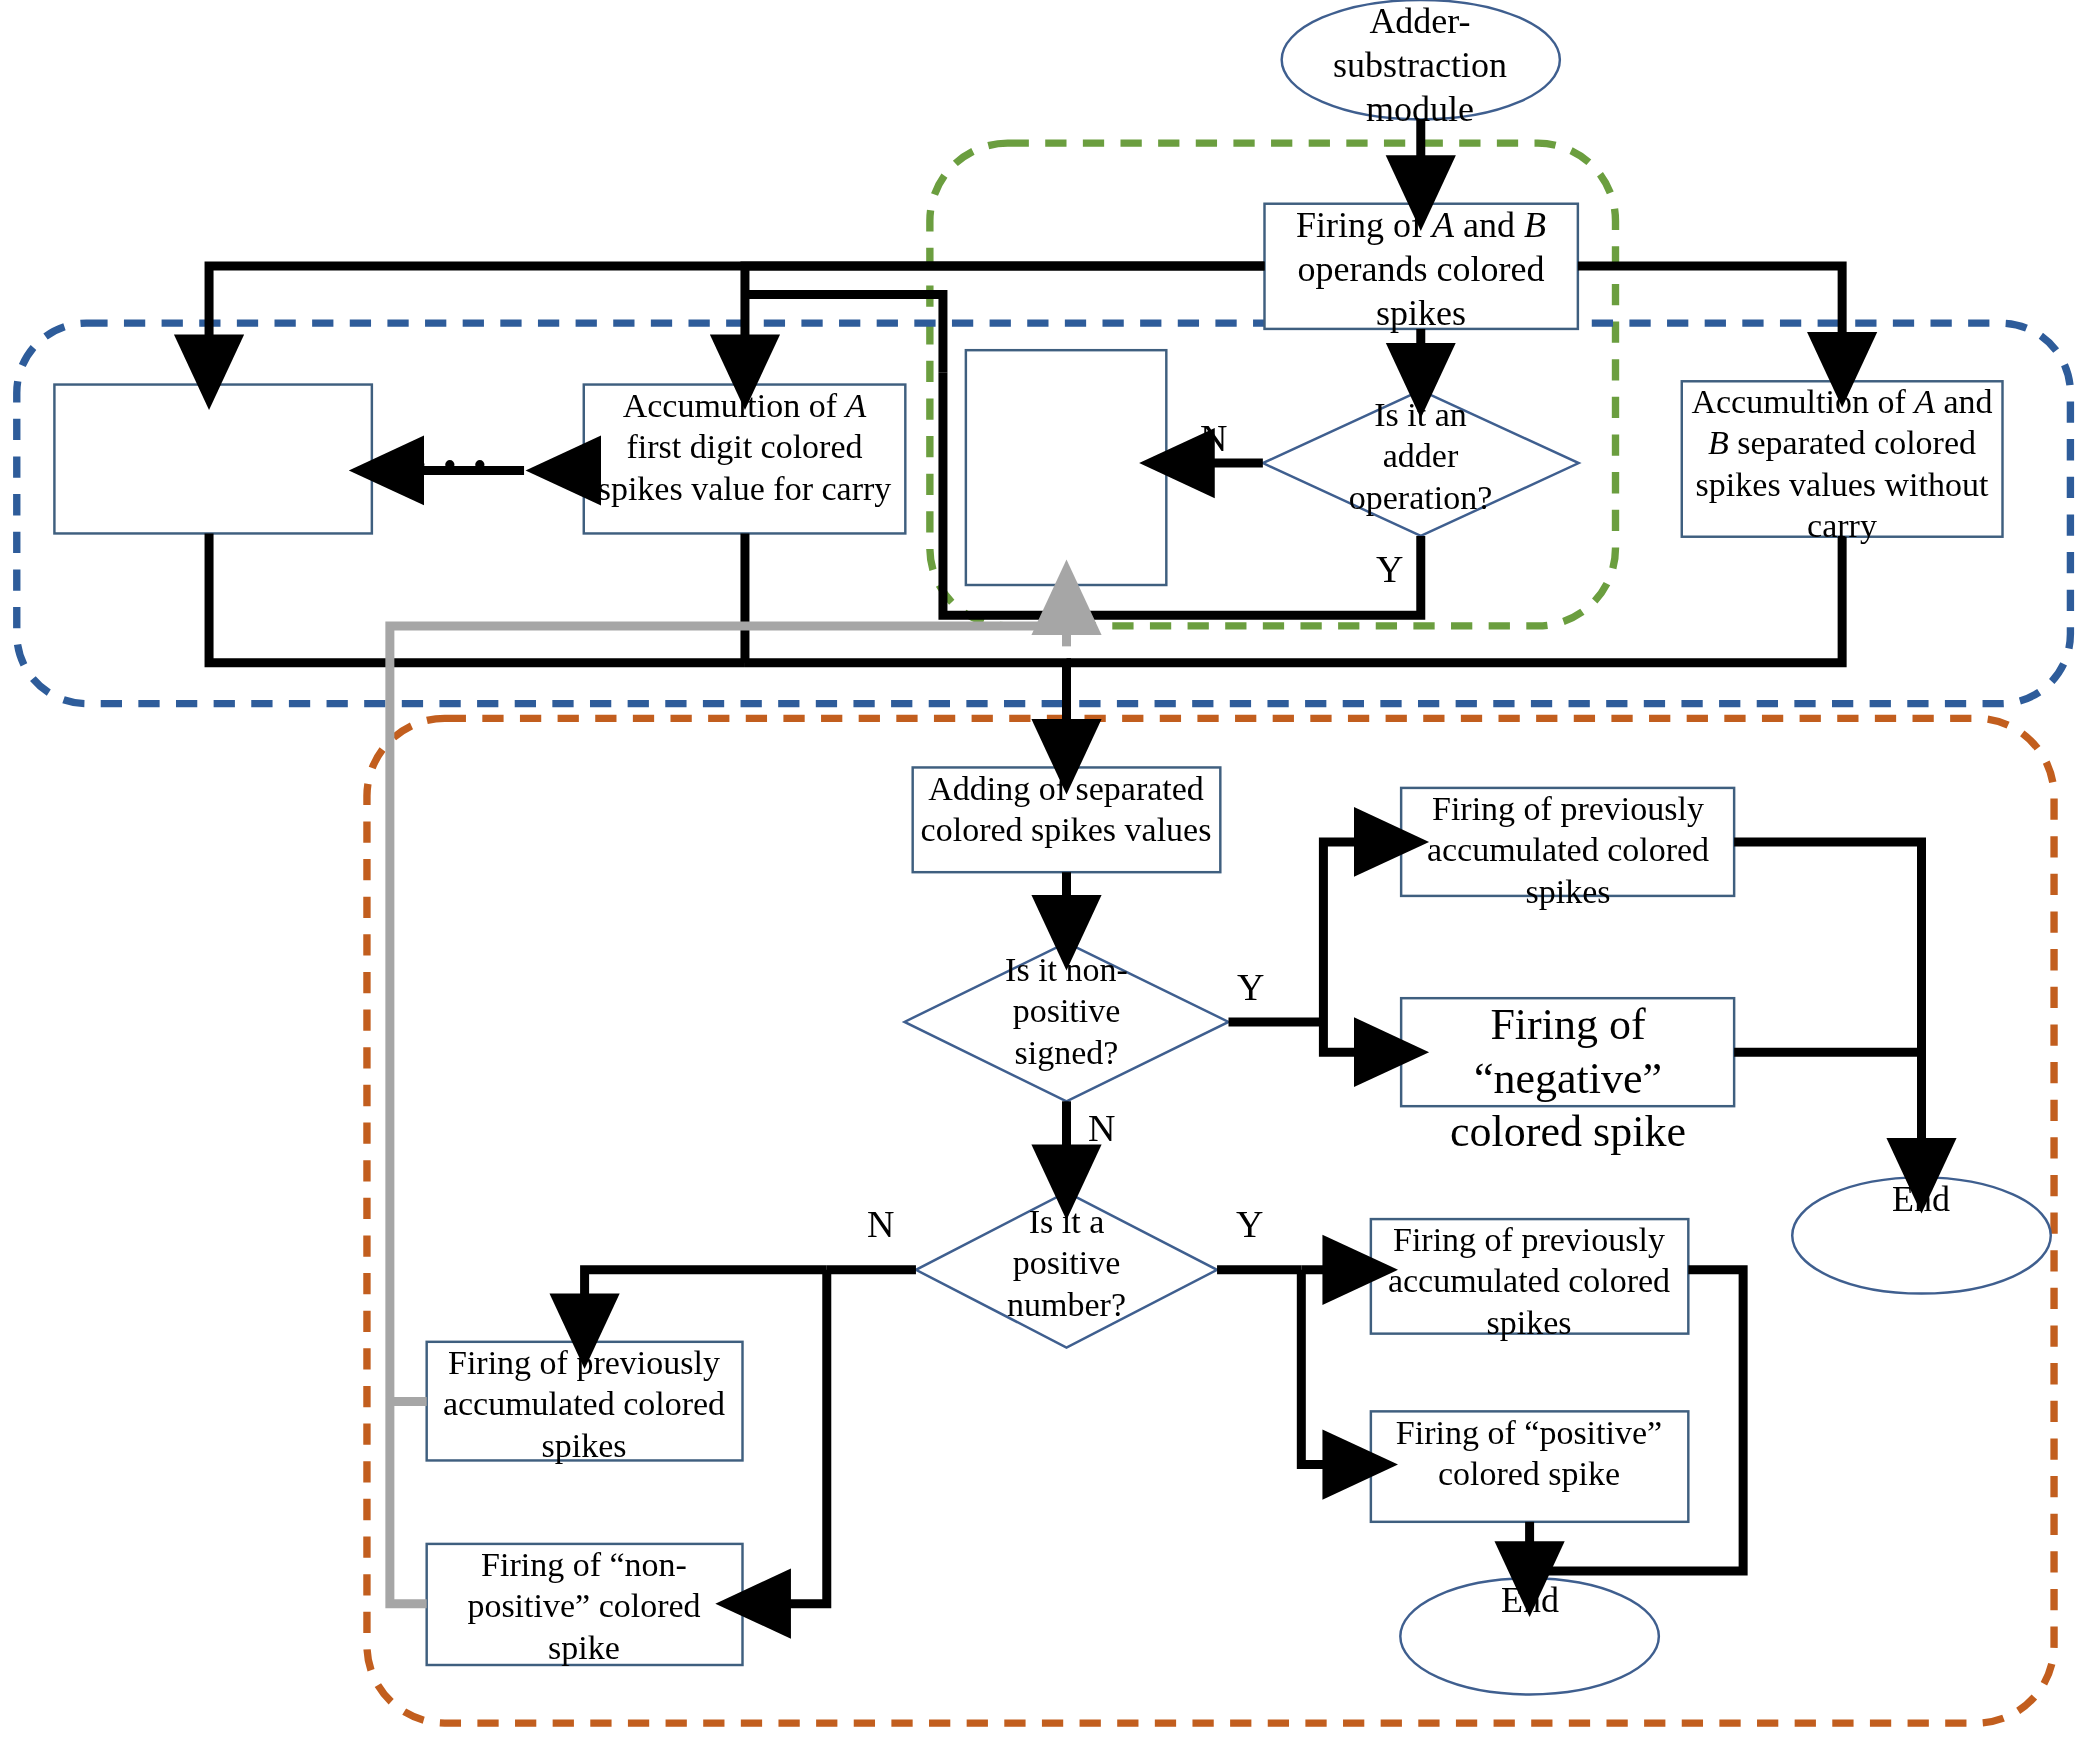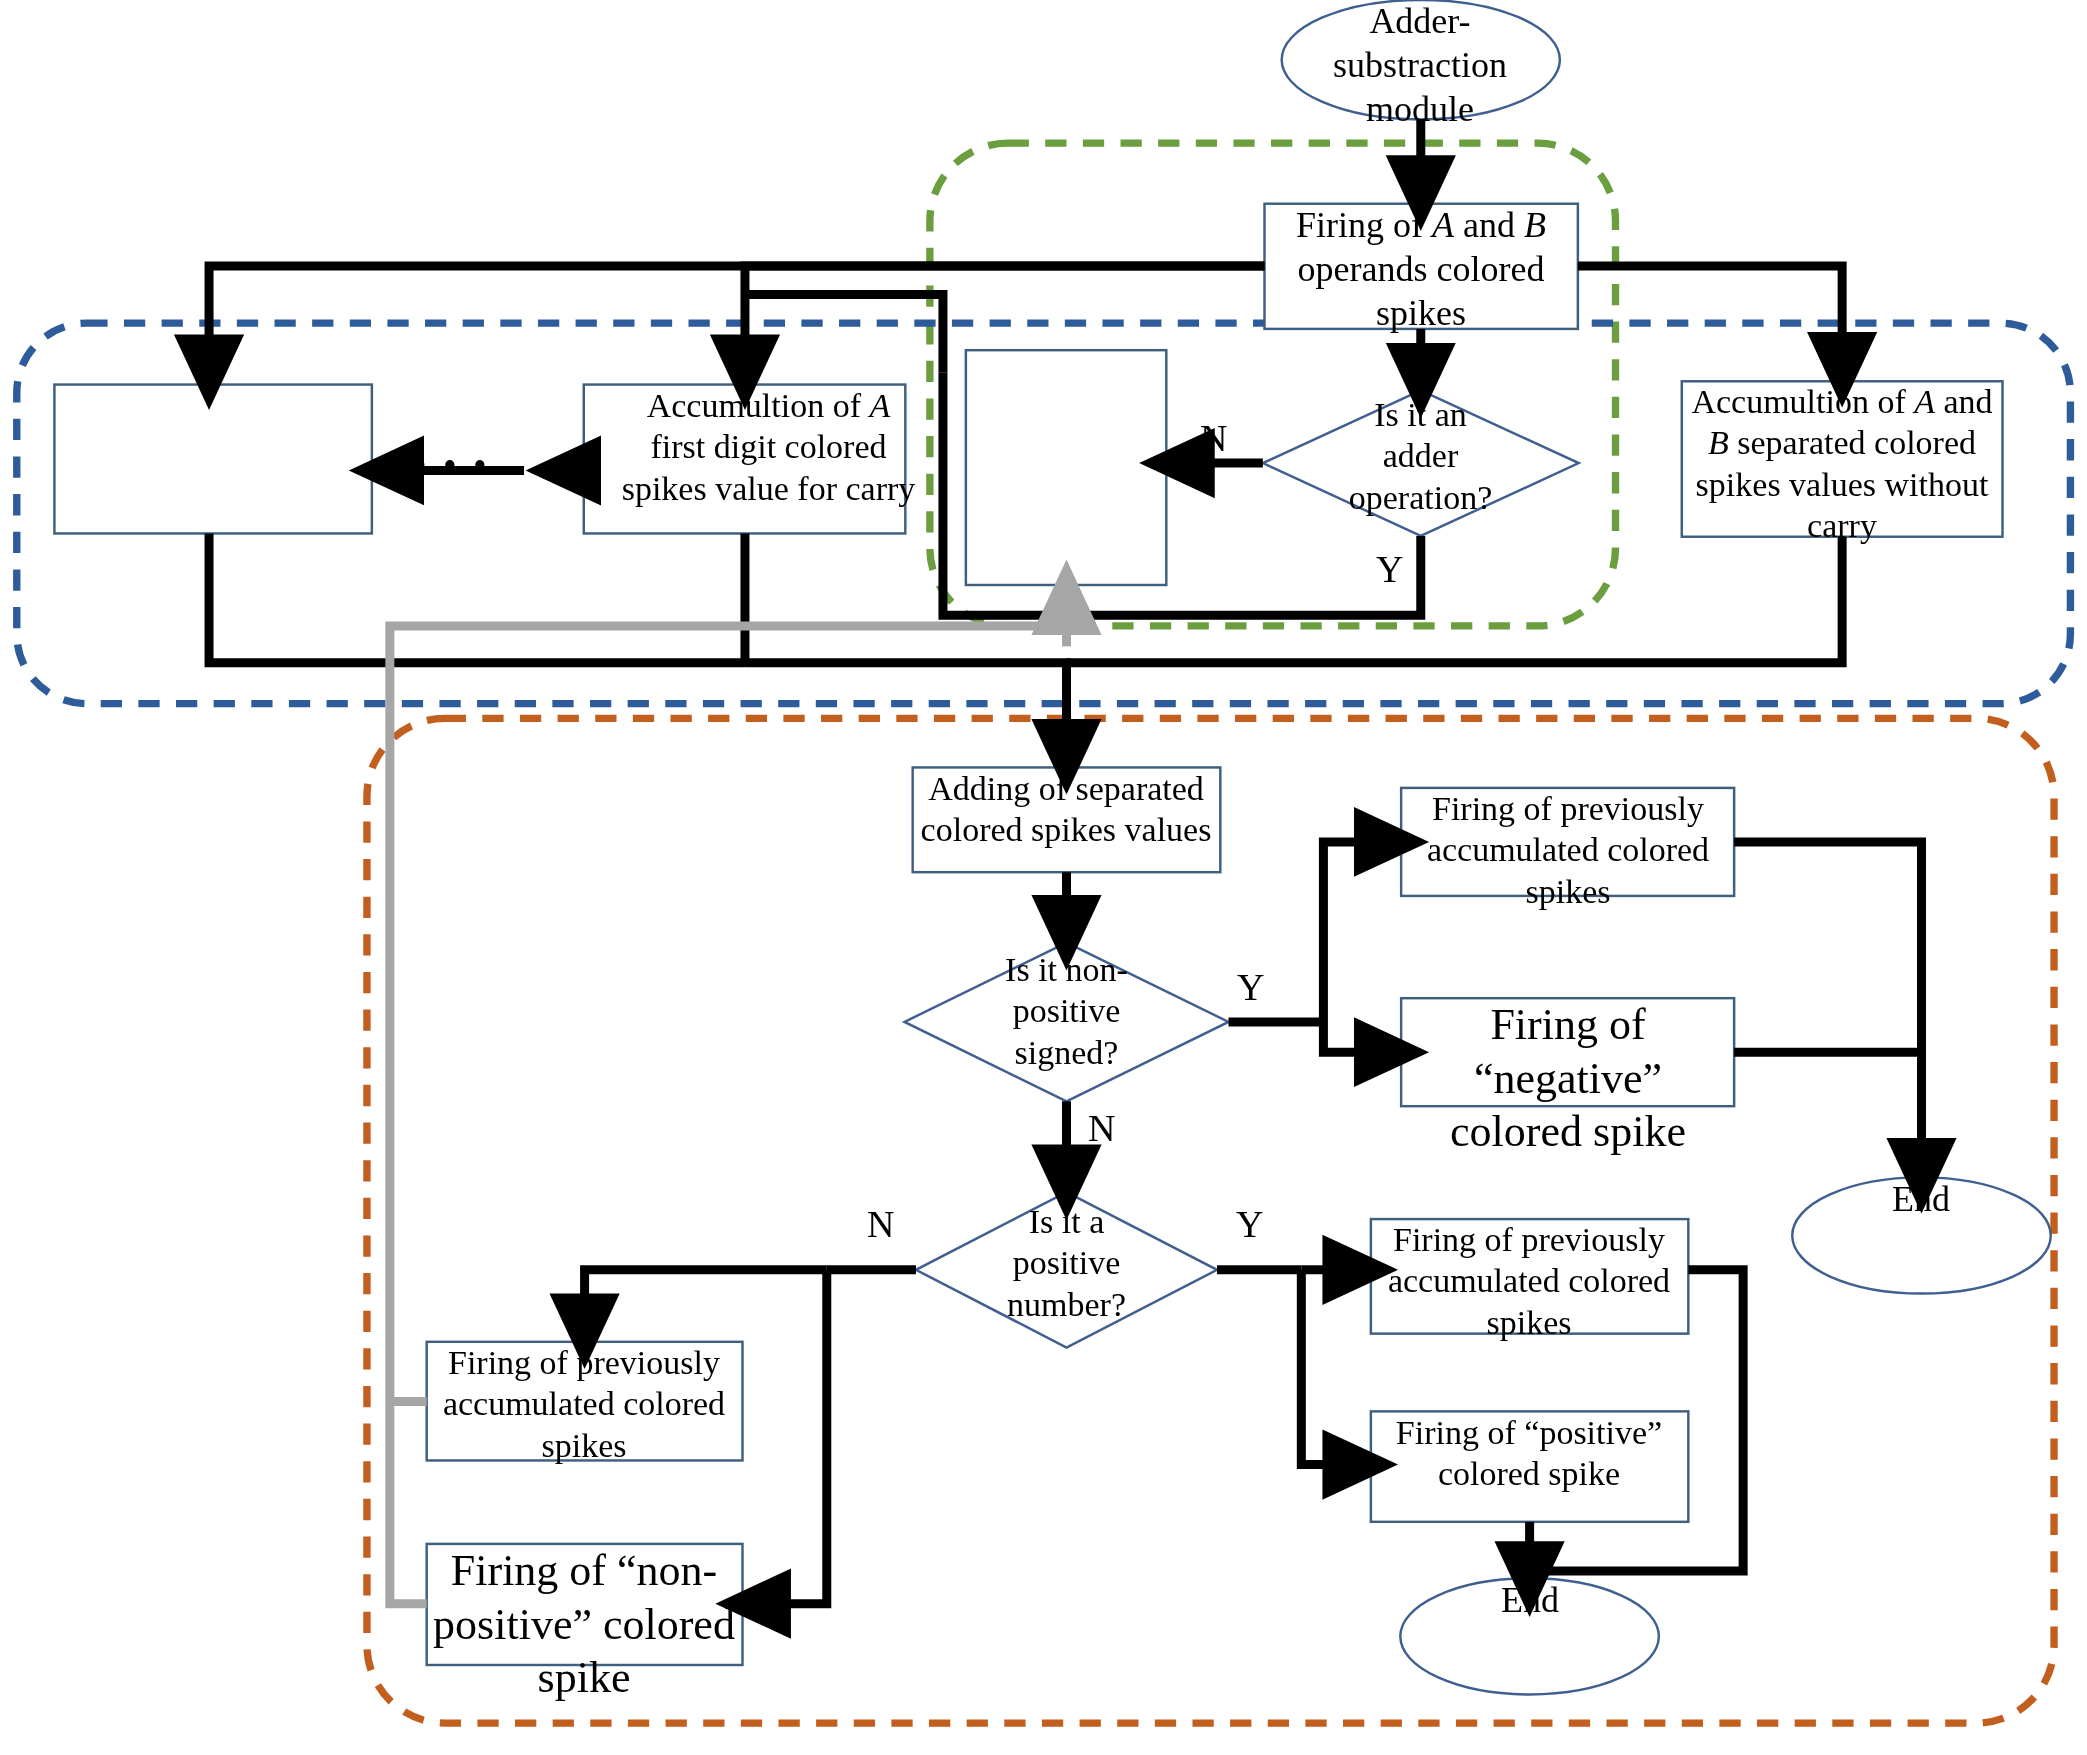--- a/index.html
+++ b/index.html
@@ -143,21 +143,21 @@
 
   <div class="node-text" style="left:1281px;top:0px;width:278px;height:119px;font-size:36px;">
     <span>Adder-<br>substraction<br>module</span>
   </div>
 
   <div class="node-text" style="left:1271px;top:204px;width:300px;height:125px;font-size:36px;">
     <span>Firing of <i class="it">A</i> and <i class="it">B</i><br>operands colored<br>spikes</span>
   </div>
 
 
-  <div class="node-text" style="left:614px;top:385px;width:309px;height:149px;font-size:34px;">
+  <div class="node-text" style="left:590px;top:385px;width:309px;height:149px;font-size:34px;">
     <span>Accumultion of <i class="it">A</i><br>first digit colored<br>spikes value for carry</span>
   </div>
 
 
   <div class="node-text" style="left:1688px;top:381px;width:308px;height:155px;font-size:34px;">
     <span>Accumultion of <i class="it">A</i> and<br><i class="it">B</i> separated colored<br>spikes values without<br>carry</span>
   </div>
 
   <div class="node-text" style="left:1306px;top:394px;width:229px;height:137px;font-size:34px;">
     <span>Is it an<br>adder<br>operation?</span>
@@ -184,21 +184,21 @@
   </div>
 
   <div class="node-text" style="left:970px;top:1201px;width:193px;height:139px;font-size:34px;">
     <span>Is it a<br>positive<br>number?</span>
   </div>
 
   <div class="node-text" style="left:432px;top:1342px;width:304px;height:119px;font-size:34px;">
     <span>Firing of previously<br>accumulated colored<br>spikes</span>
   </div>
 
-  <div class="node-text" style="left:432px;top:1544px;width:304px;height:150px;font-size:44px;">
+  <div class="node-text" style="left:432px;top:1544px;width:304px;height:150px;font-size:34px;">
     <span>Firing of “non-<br>positive” colored<br>spike</span>
   </div>
 
   <div class="node-text" style="left:1376px;top:1219px;width:306px;height:115px;font-size:34px;">
     <span>Firing of previously<br>accumulated colored<br>spikes</span>
   </div>
 
   <div class="node-text" style="left:1376px;top:1412px;width:306px;height:110px;font-size:34px;">
     <span>Firing of “positive”<br>colored spike</span>
   </div>

